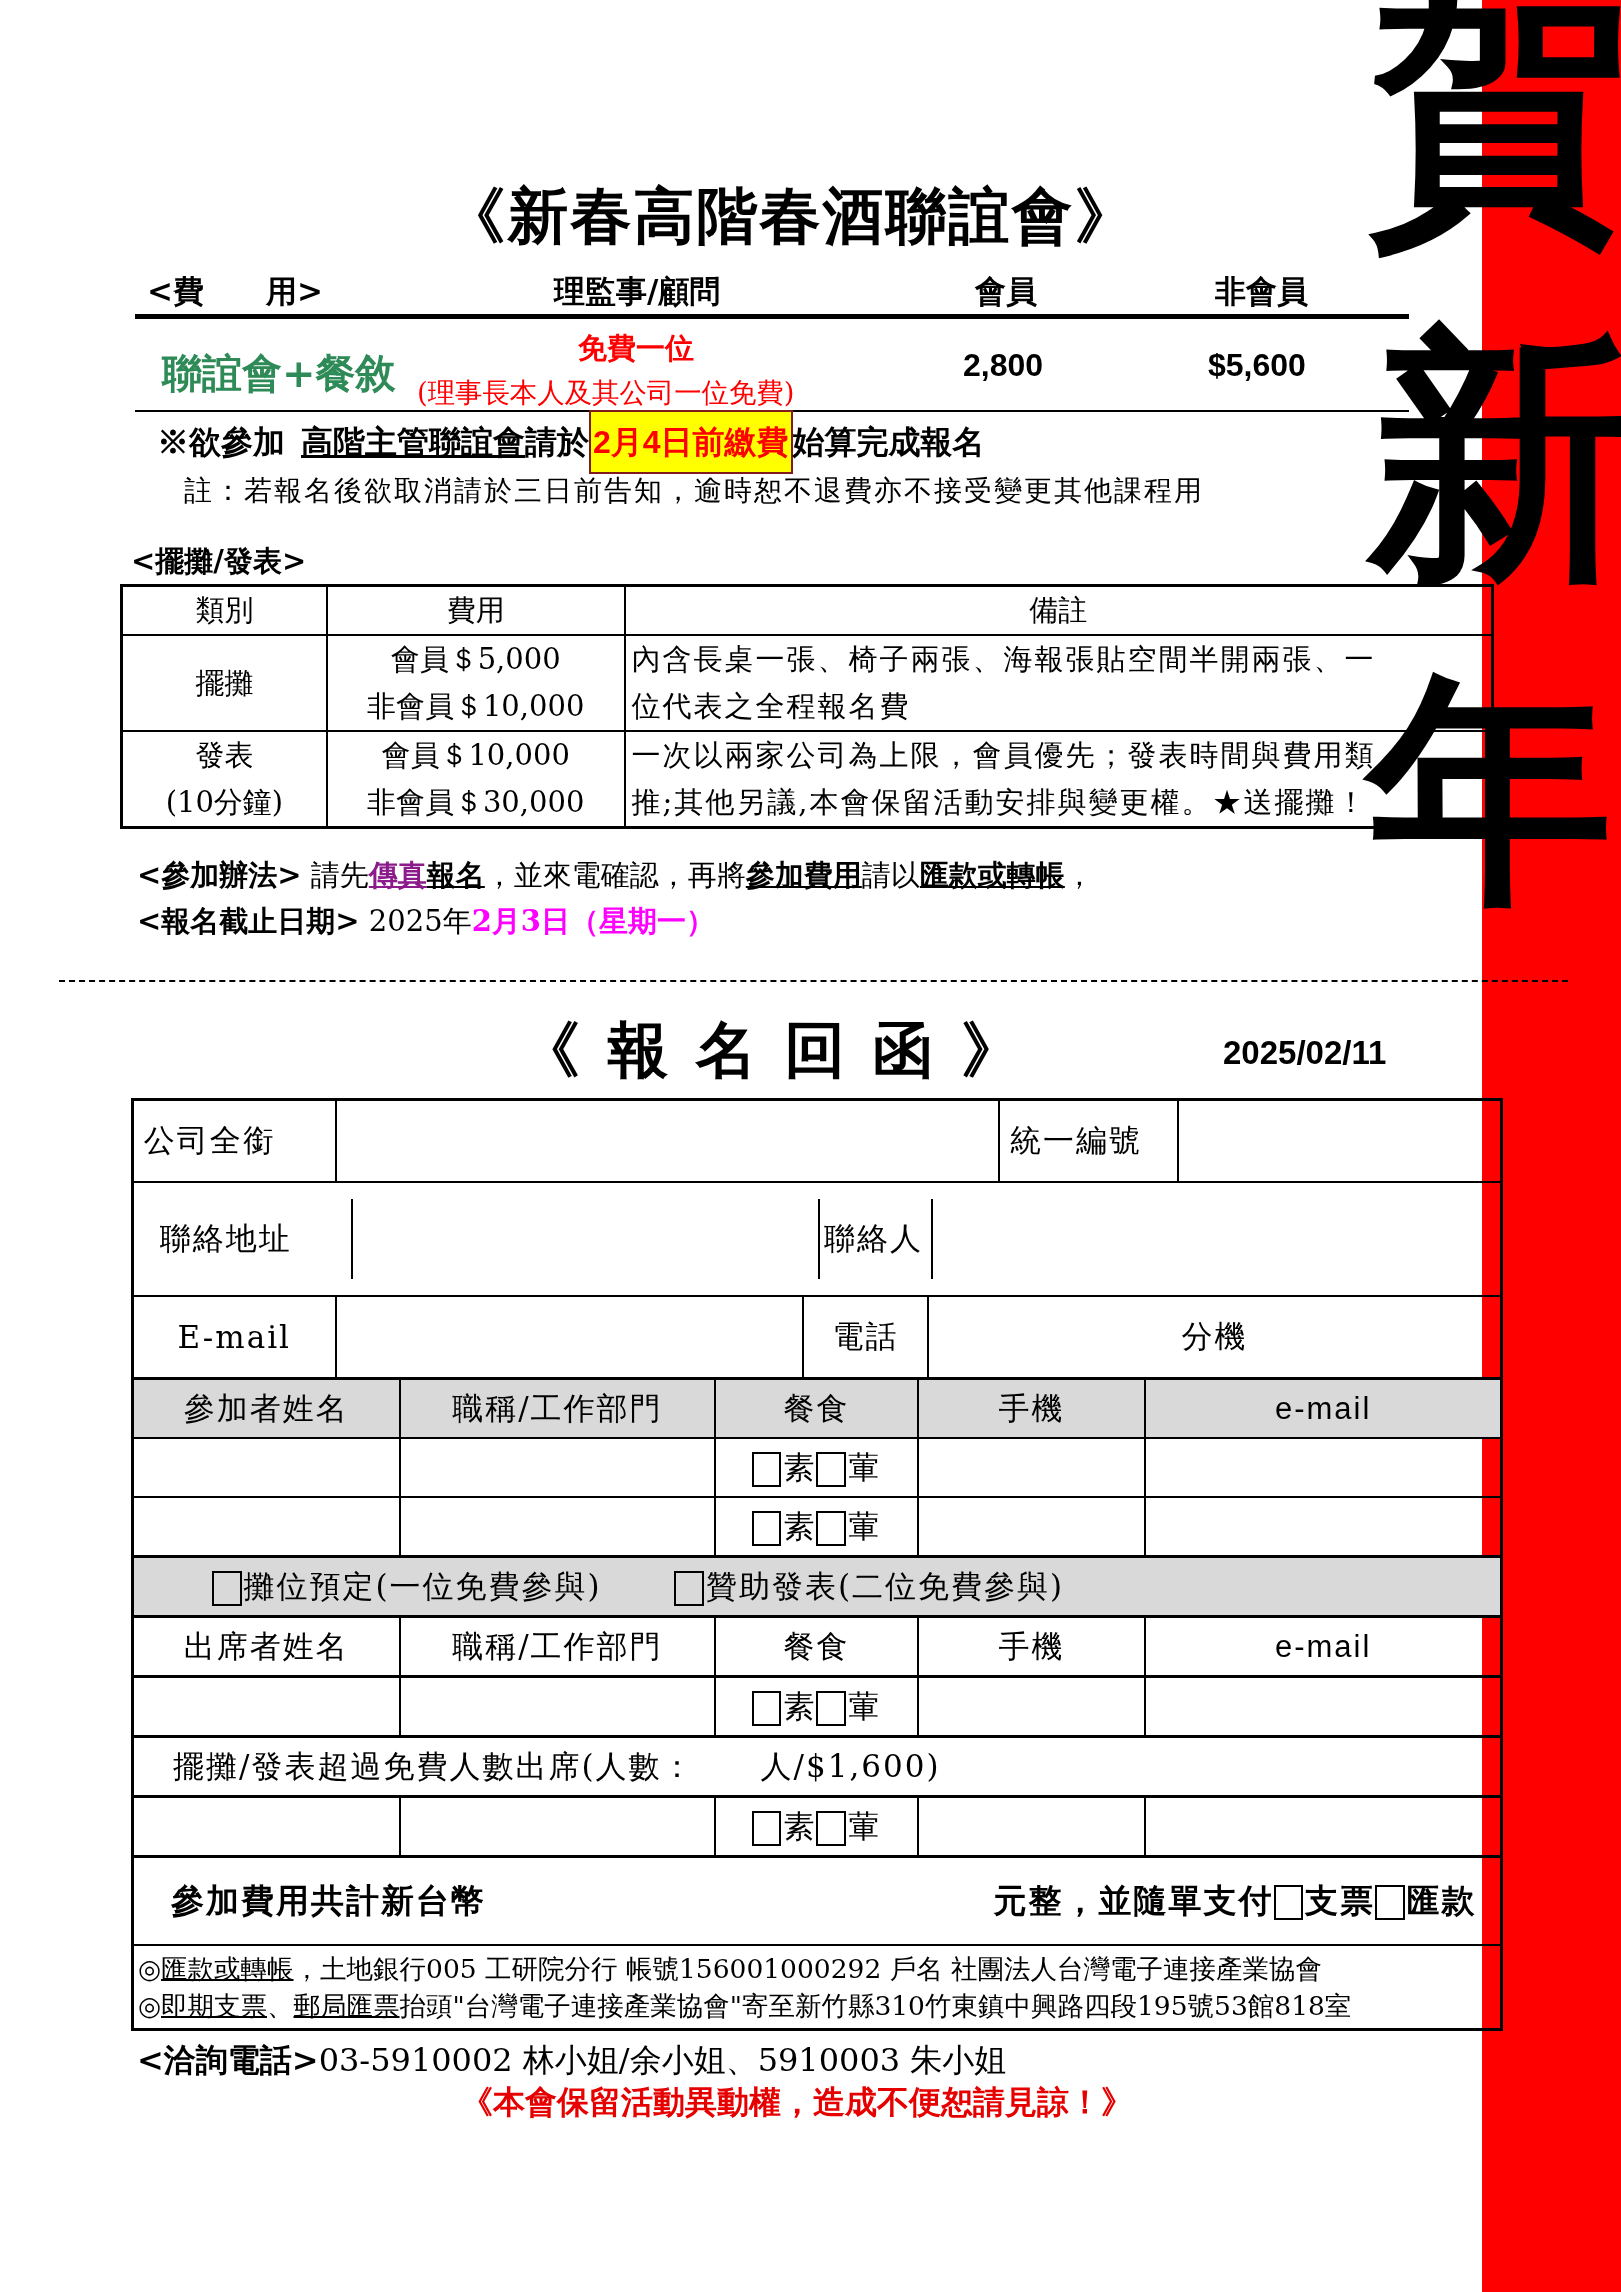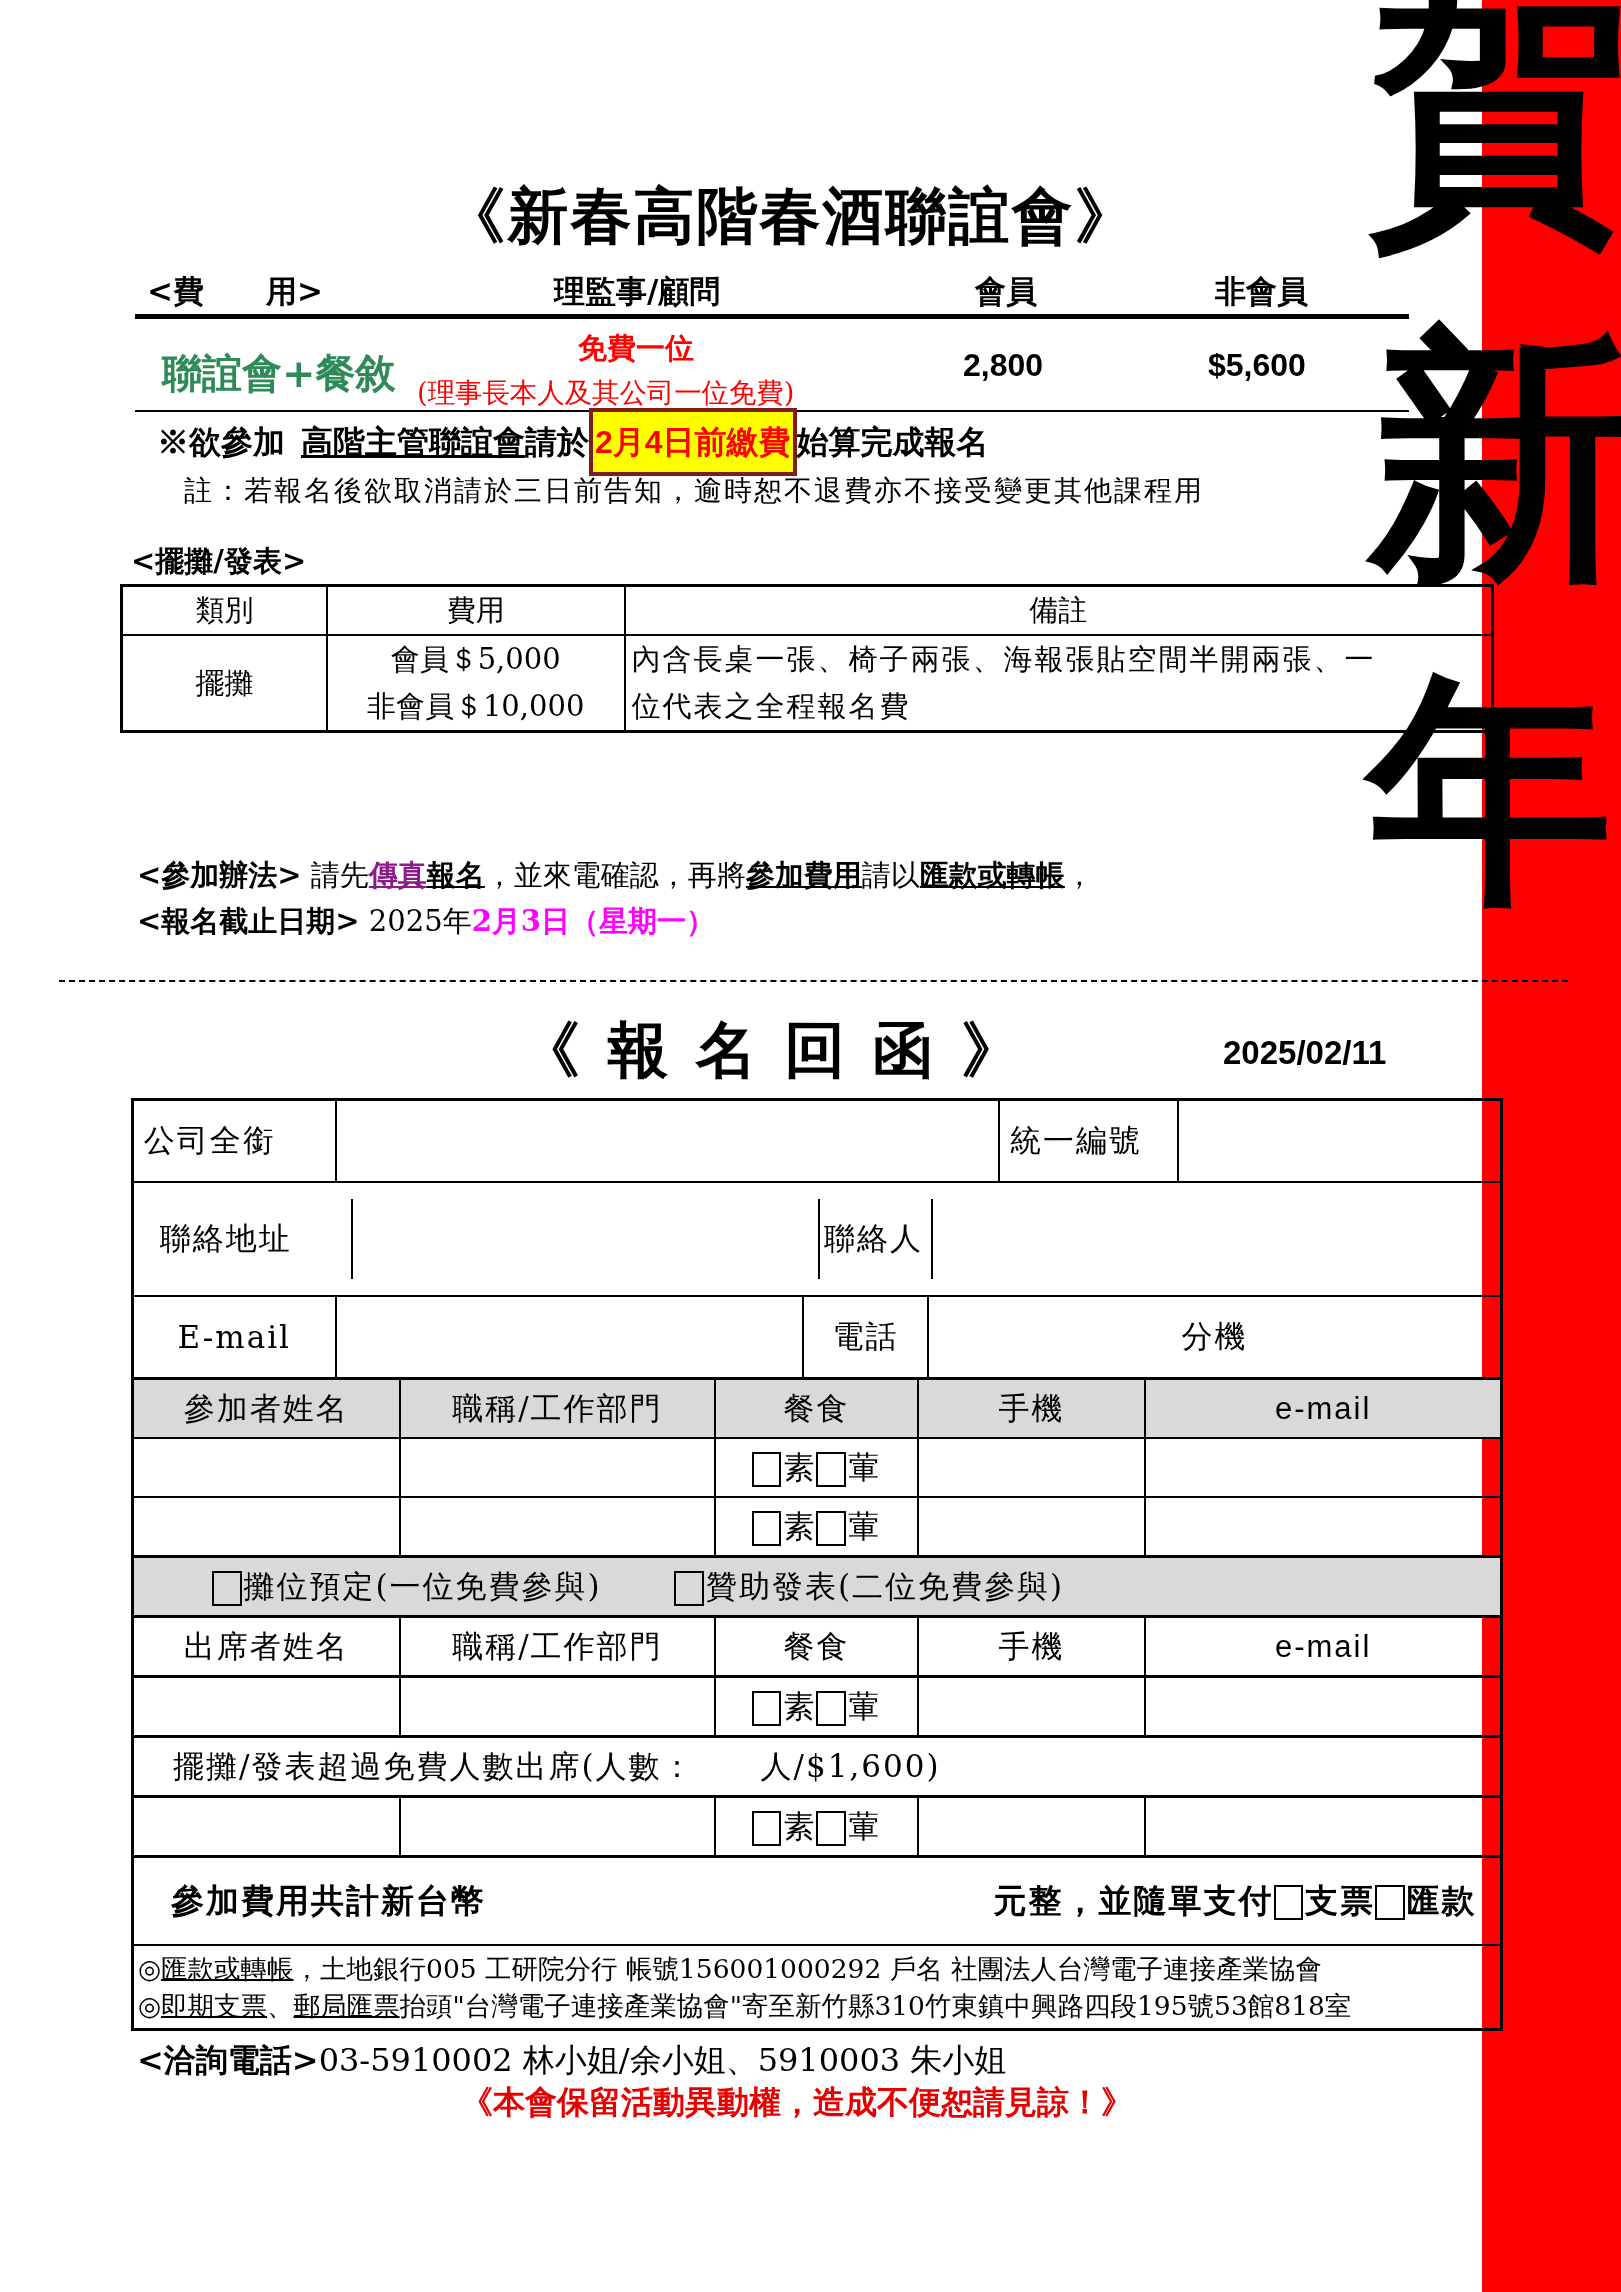--- a/index.html
+++ b/index.html
@@ -23,21 +23,21 @@
   #fee-rule-top { left: 135px; top: 314px; width: 1274px; height: 4.9px; background: #000; }
   #fee-rule-bottom { left: 135px; top: 410px; width: 1274px; height: 2px; background: #000; }
   #fee-item { left: 162px; top: 346px; font-size: 40px; font-weight: bold; color: #2e8b57; }
   #fee-free { left: 578px; top: 329px; font-size: 29px; font-weight: bold; color: #ff0000; }
   #fee-free-note { left: 417px; top: 375px; font-size: 27.4px; color: #ff0000; }
   #fee-member { left: 963px; top: 347px; font-size: 32px; font-weight: bold; }
   #fee-nonmember { left: 1208px; top: 347px; font-size: 32px; font-weight: bold; }
 
   #notice-line { left: 157px; top: 421px; font-size: 32px; font-weight: bold; white-space: nowrap; }
   #notice-line .u { text-decoration: underline; text-decoration-thickness: 2.9px; margin-left: 16px; }
-  #notice-line .hl { background: #ffff00; color: #ff0000; border: 4px solid #7f1d1d; padding: 12px 2px; }
+  #notice-line .hl { background: #ffff00; color: #ff0000; border: 2px solid #7f1d1d; padding: 12px 2px; }
   #cancel-note { left: 184px; top: 472px; font-size: 28px; white-space: nowrap; letter-spacing: 2px; }
 
   #booth-label { left: 131px; top: 542px; font-size: 29px; font-weight: bold; }
 
   
   #booth-table { left: 120px; top: 584px; width: 1374px; border-collapse: collapse; border: 3.9px solid #000; }
   #booth-table td { border: 2.9px solid #000; font-size: 29px; text-align: center; line-height: 47px; padding: 0 5.9px; }
   #booth-table td.remark { text-align: left; letter-spacing: 2px; }
   #booth-table tr.head td { height: 47px; }
 
@@ -108,20 +108,34 @@
   </tr>
   <tr>
     <td>擺攤</td>
     <td>
       <div>會員＄5,000</div>
       <div>非會員＄10,000</div>
     </td>
     <td class="remark">
       <div>內含長桌一張、椅子兩張、海報張貼空間半開兩張、一</div>
       <div>位代表之全程報名費</div>
+    </td>
+  </tr>
+  <tr>
+    <td>
+      <div>發表</div>
+      <div>(10分鐘)</div>
+    </td>
+    <td>
+      <div>會員＄10,000</div>
+      <div>非會員＄30,000</div>
+    </td>
+    <td class="remark">
+      <div>一次以兩家公司為上限，會員優先；發表時間與費用類</div>
+      <div>推;其他另議,本會保留活動安排與變更權。★送擺攤！</div>
     </td>
   </tr>
 </tbody>
   </table>
 
 <div id="method-line" class="abs">
   <span class="lbl-bold">&lt;參加辦法&gt;</span><span> 請先</span><span class="u purple">傳真</span><span class="u lbl-bold">報名</span><span>，並來電確認，再將</span><span class="u lbl-bold">參加費用</span><span>請以</span><span class="u lbl-bold">匯款或轉帳</span><span>，</span>
 </div>
 <div id="deadline-line" class="abs">
   <span class="lbl-bold">&lt;報名截止日期&gt;</span><span> 2025年</span><span class="magenta">2月3日（星期一）</span>

